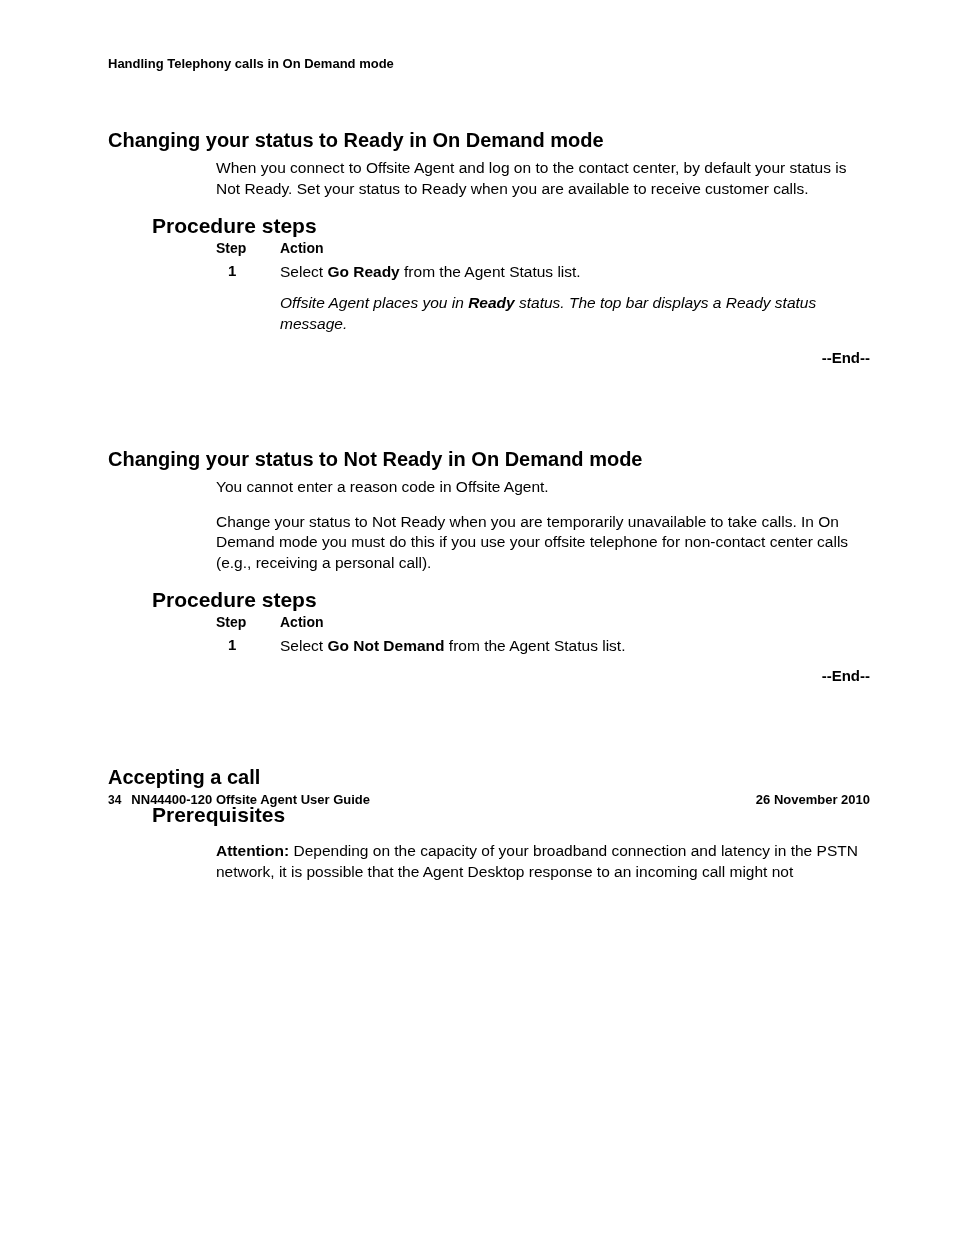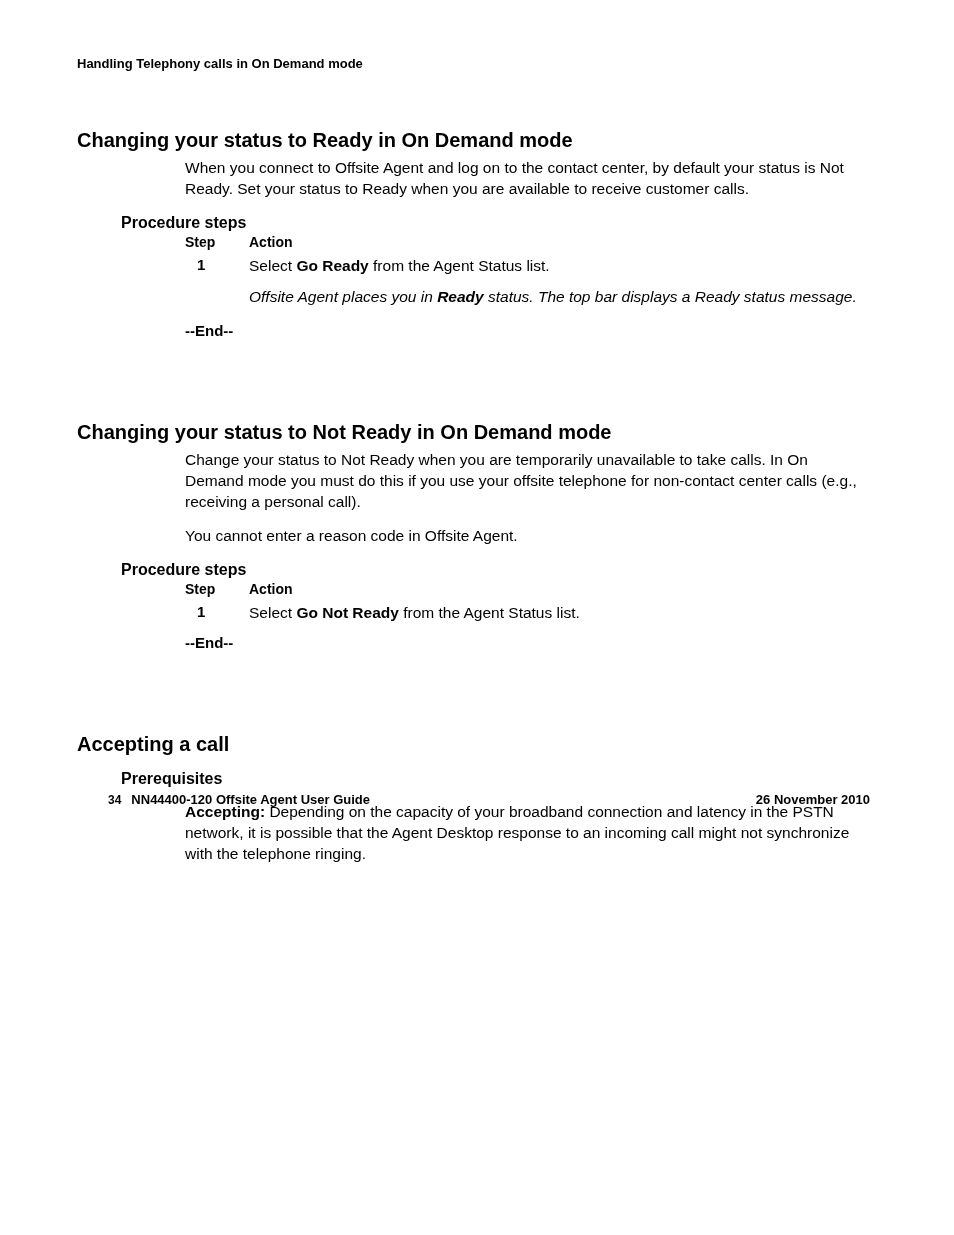--- a/index.html
+++ b/index.html
@@ -8,21 +8,21 @@
     background: #fff;
     font-family: Arial, Helvetica, sans-serif;
     color: #000;
   }
   .page {
     width: 954px;
     див:\ 1235px;
     height: 883px;
     position: relative;
     box-sizing: border-box;
-    padding: 56px 84px 0 77px;
+    padding: 56px 84px 0 108px;
   }
   .running-header {
     font-size: 13px;
     font-weight: bold;
     margin-bottom: 58px;
   }
   .section-title {
     font-size: 20px;
     font-weight: bold;
     margin: 0 0 6px 0;
@@ -30,21 +30,21 @@
   .body-indent {
     margin-left: 108px;
     margin-right: 0;
   }
   .para {
     font-size: 15.5px;
     line-height: 1.35;
     margin: 0 0 14px 0;
   }
   .sub-heading {
-    font-size: 16px;
+    font-size: 21px;
     font-weight: bold;
     margin: 14px 0 2px 44px;
   }
   .step-table {
     margin-left: 108px;
     font-size: 15.5px;
   }
   .step-head {
     display: flex;
     font-weight: bold;
@@ -73,21 +73,21 @@
     flex: 1;
     line-height: 1.35;
   }
   .result-row {
     margin-left: 64px;
     font-style: italic;
     line-height: 1.35;
     margin-bottom: 14px;
   }
   .end-marker {
-    text-align: left;
+    text-align: right;
     font-weight: bold;
     font-size: 15px;
     margin: 6px 0 0 0;
   }
   .section-gap {
     height: 82px;
   }
   .footer {
     position: absolute;
     left: 108px;
@@ -134,42 +134,42 @@
       <div class="step-action"><span>Select </span><span class="b">Go Ready</span><span> from the Agent Status list.</span></div>
     </div>
     <div class="result-row"><span>Offsite Agent places you in </span><span class="bi">Ready</span><span> status. The top bar displays a Ready status message.</span></div>
     <div class="end-marker">--End--</div>
   </div>
 
   <div class="section-gap"></div>
 
   <h2 class="section-title">Changing your status to Not Ready in On Demand mode</h2>
   <div class="body-indent">
+    <p class="para">You cannot enter a reason code in Offsite Agent.</p>
     <p class="para">Change your status to Not Ready when you are temporarily unavailable to take calls. In On Demand mode you must do this if you use your offsite telephone for non-contact center calls (e.g., receiving a personal call).</p>
-    <p class="para">You cannot enter a reason code in Offsite Agent.</p>
   </div>
   <div class="sub-heading">Procedure steps</div>
   <div class="step-table">
     <div class="step-head">
       <div class="col-step">Step</div>
       <div class="col-action">Action</div>
     </div>
     <div class="step-row">
       <div class="step-num">1</div>
-      <div class="step-action"><span>Select </span><span class="b">Go Not Ready</span><span> from the Agent Status list.</span></div>
+      <div class="step-action"><span>Select </span><span class="b">Go Not Demand</span><span> from the Agent Status list.</span></div>
     </div>
     <div class="end-marker">--End--</div>
   </div>
 
   <div class="section-gap"></div>
 
   <h2 class="section-title">Accepting a call</h2>
   <div class="sub-heading">Prerequisites</div>
   <div class="body-indent" style="margin-top:14px;">
-    <p class="para"><span class="b">Accepting:</span><span>  Depending on the capacity of your broadband connection and latency in the PSTN network, it is possible that the Agent Desktop response to an incoming call might not synchronize with the telephone ringing.</span></p>
+    <p class="para"><span class="b">Attention:</span><span>  Depending on the capacity of your broadband connection and latency in the PSTN network, it is possible that the Agent Desktop response to an incoming call might not synchronize with the telephone ringing.</span></p>
   </div>
 
   <div class="footer">
     <div class="footer-left">
       <span class="pnum">34</span><span>NN44400-120 Offsite Agent User Guide</span>
     </div>
     <div class="footer-right">26 November 2010</div>
   </div>
 
 </div>

